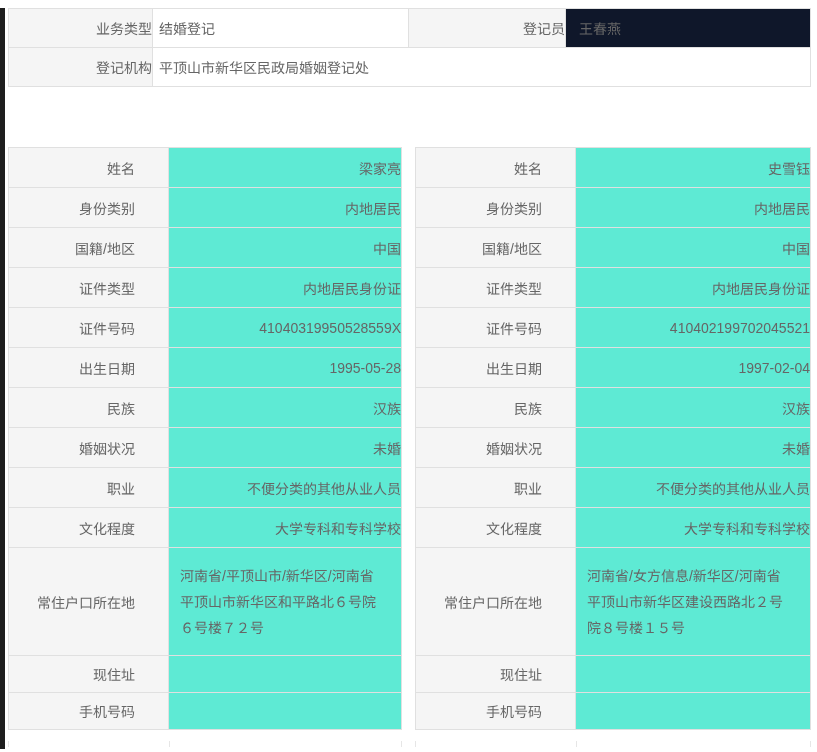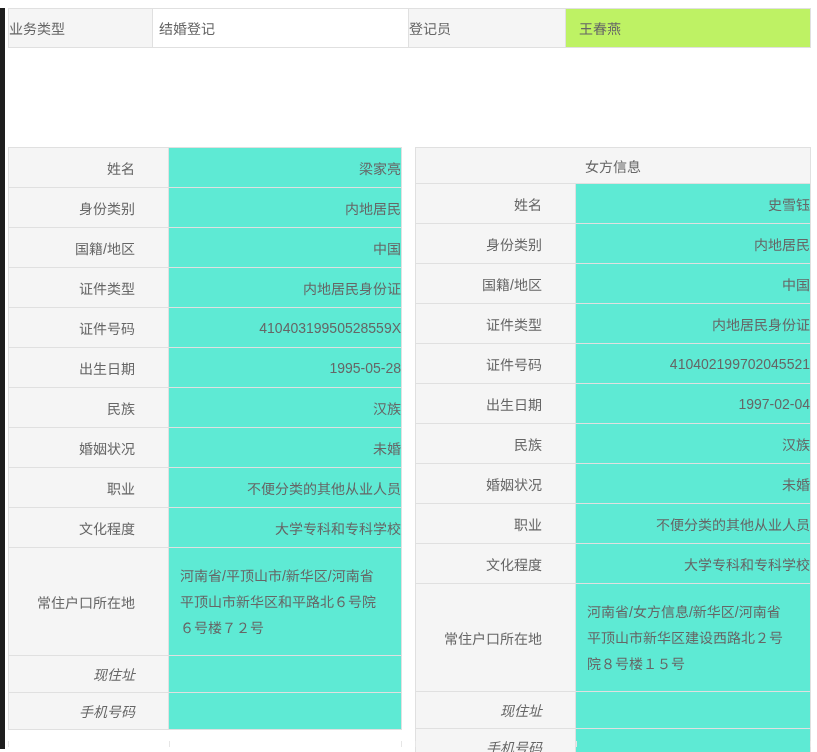--- a/index.html
+++ b/index.html
@@ -24,24 +24,24 @@
     vertical-align:middle;
     padding:0;
     overflow:hidden;
     white-space:nowrap;
   }
   
   .top-table{left:8px;top:8px;width:802px;}
   .top-table td{height:38px;}
   .top-table td.lbl{
     background:#f5f5f5;
-    text-align:left;
+    text-align:right;
   }
   .top-table td.val{padding-left:6px;background:#ffffff;}
-  .top-table td.val2{padding-left:13px;background:#bef264;}
+  .top-table td.val2{padding-left:13px;background:#0f172a;}
   
   .info-table{top:147px;}
   .info-left{left:8px;width:393px;}
   .info-right{left:415px;width:395px;}
   .info-table td.head{
     height:35px;background:#f5f5f5;text-align:center;
   }
   .info-table td.lbl{
     background:#f5f5f5;
     text-align:right;
@@ -53,21 +53,21 @@
   }
   .info-table tr.r td{height:39px;text-align:right;}
   .info-table tr.tall td{height:95px;}
   .info-table tr.tall td.val{
     white-space:normal;
     line-height:26px;
     padding-top:6px;padding-bottom:6px;
     padding-right:16px;
     vertical-align:middle;
   }
-  .info-table tr.short td{height:36px;font-style:italic;}
+  .info-table tr.short td{height:36px;}
   
   .sliver{
     position:absolute;top:741px;height:6px;
     border-left:1px solid #e6e6e6;border-right:1px solid #e6e6e6;
   }
   .sliver .mid{
     position:absolute;top:0;height:100%;width:0;
     border-left:1px solid #e6e6e6;
   }
   .sliver-left{left:8px;width:392px;}
@@ -89,20 +89,24 @@
         <col style="width:157px">
         <col style="width:245px">
       </colgroup>
     <tbody>
         <tr>
       <td class="lbl">业务类型</td>
       <td class="val">结婚登记</td>
       <td class="lbl">登记员</td>
       <td class="val2">王春燕</td>
     </tr>
+    <tr>
+      <td class="lbl">登记机构</td>
+      <td class="val" colspan="3">平顶山市新华区民政局婚姻登记处</td>
+    </tr>
   </tbody>
     </table>
 
   <table class="info-table info-left">
     <colgroup>
         <col style="width:160px">
         <col style="width:233px">
       </colgroup>
     <tbody>
     <tr class="r">
@@ -159,23 +163,20 @@
     </tr>
   </tbody>
     </table>
 
   <table class="info-table info-right">
     <colgroup>
         <col style="width:160px">
         <col style="width:235px">
       </colgroup>
     <tbody>
-        <tr>
-      <td class="head" colspan="2">女方信息</td>
-    </tr>
     <tr class="r">
       <td class="lbl">姓名</td>
       <td class="val">史雪钰</td>
     </tr>
     <tr class="r">
       <td class="lbl">身份类别</td>
       <td class="val">内地居民</td>
     </tr>
     <tr class="r">
       <td class="lbl">国籍/地区</td>

